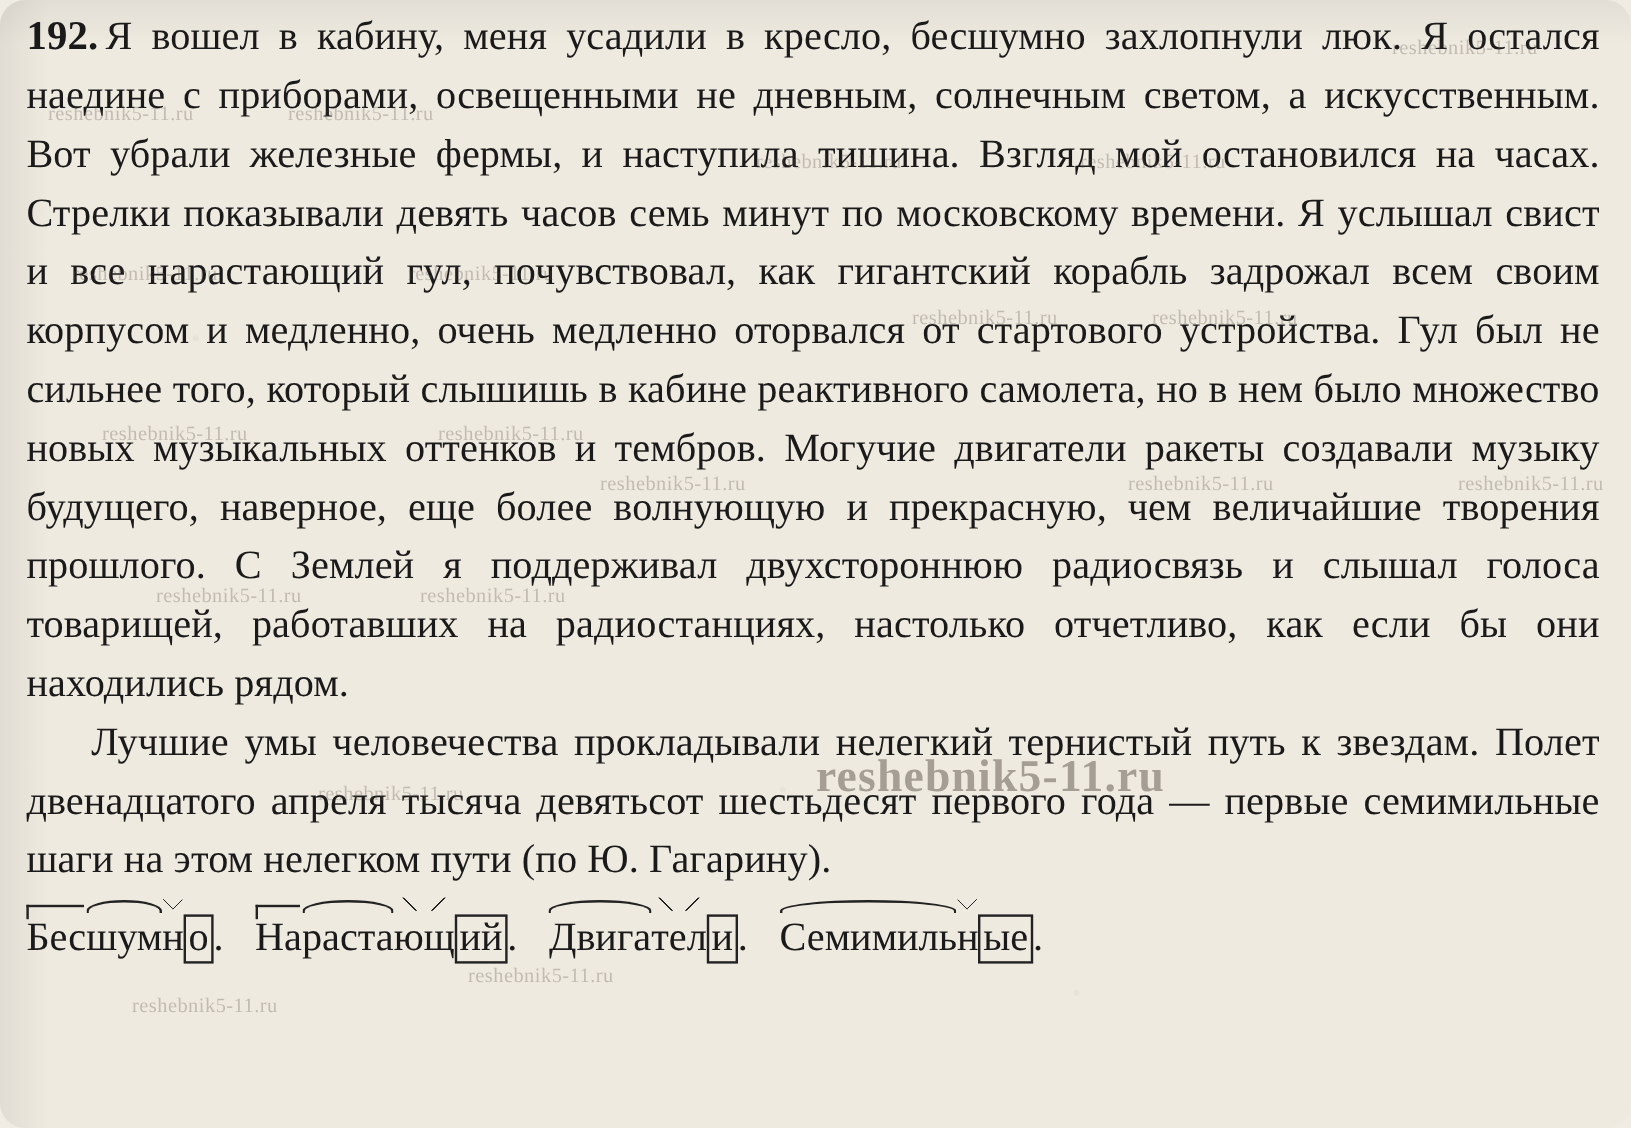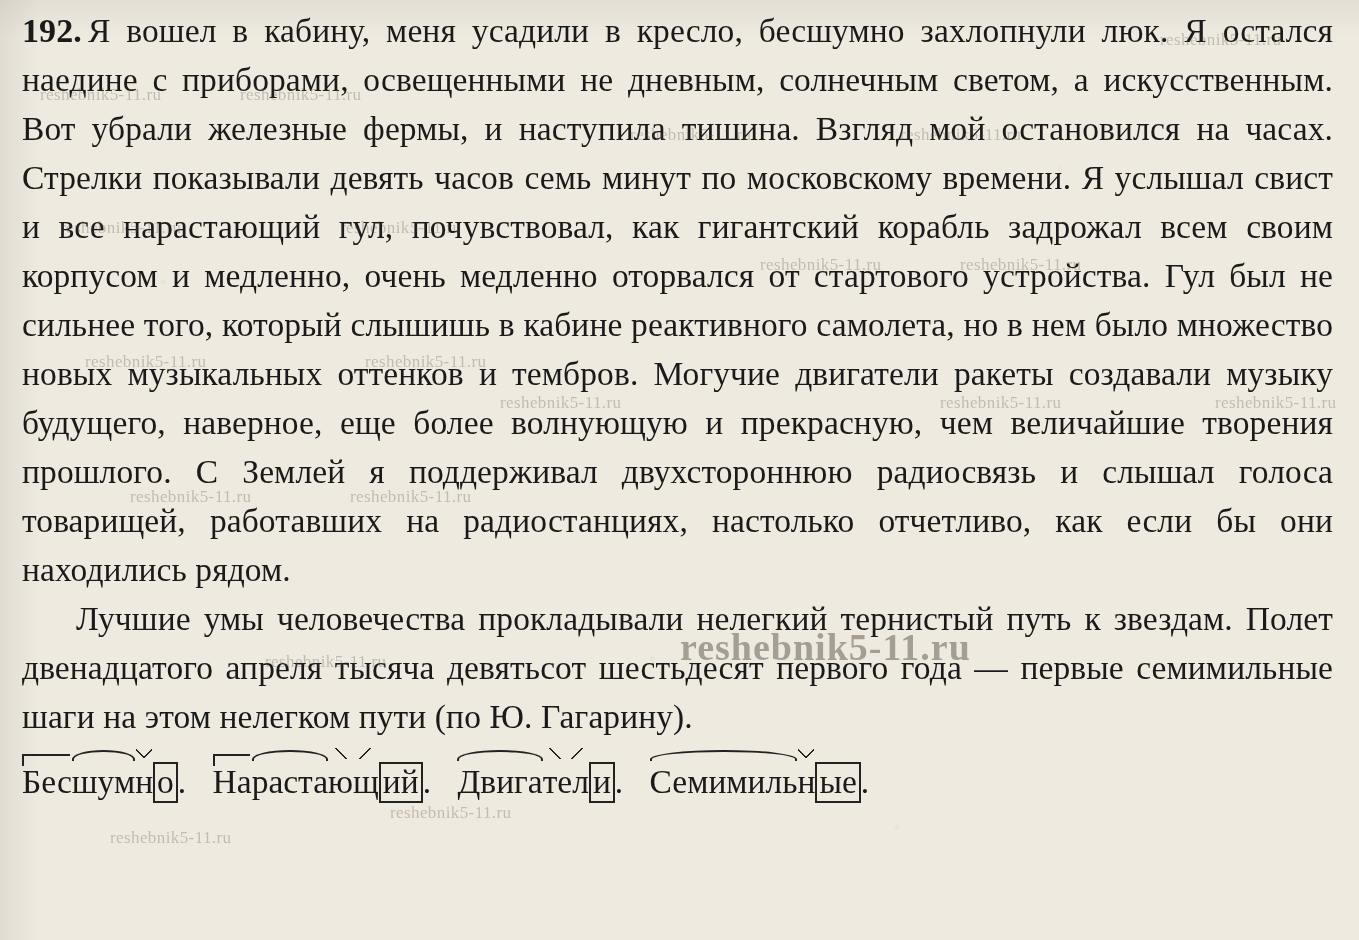--- a/index.html
+++ b/index.html
@@ -17,20 +17,21 @@
   }
   .page {
     position: absolute;
     inset: 0;
     background:
       linear-gradient(180deg, rgba(0,0,0,0.05) 0%, rgba(0,0,0,0) 4%),
       linear-gradient(90deg, rgba(0,0,0,0.06) 0%, rgba(0,0,0,0) 3%),
       #efeae0;
     padding: 6px 26px 0 22px;
     box-sizing: border-box;
+    border-radius: 21px;
   }
   .grain {
     position: absolute;
     inset: 0;
     pointer-events: none;
     background-image:
       radial-gradient(circle at 12% 30%, rgba(120,110,95,0.06) 0 2px, rgba(0,0,0,0) 3px),
       radial-gradient(circle at 48% 70%, rgba(120,110,95,0.05) 0 2px, rgba(0,0,0,0) 3px),
       radial-gradient(circle at 78% 18%, rgba(120,110,95,0.05) 0 2px, rgba(0,0,0,0) 3px),
       radial-gradient(circle at 66% 88%, rgba(120,110,95,0.05) 0 2px, rgba(0,0,0,0) 3px);

